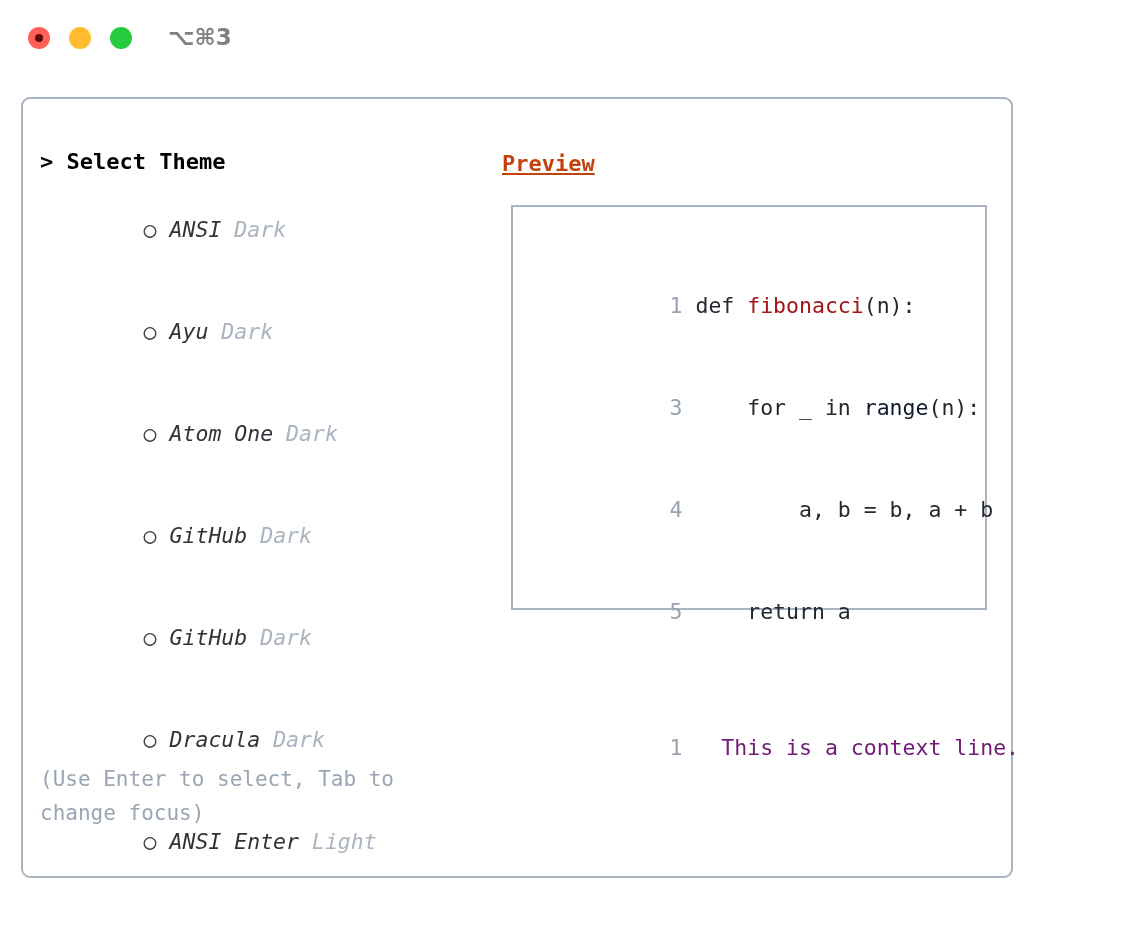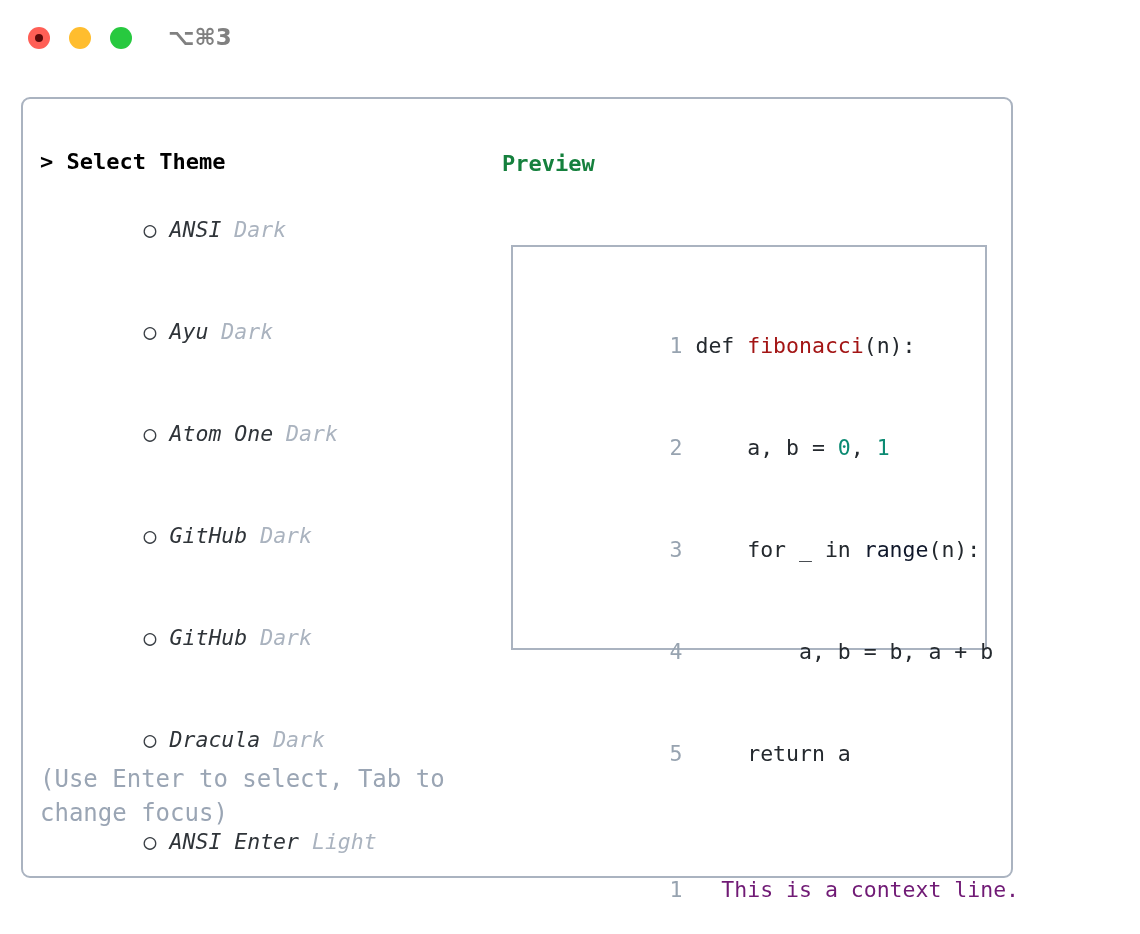--- a/index.html
+++ b/index.html
@@ -104,44 +104,44 @@
     width: 26px;
     color: #3a3f45;
   }
   .name { color: #2f3439; }
   .variant { color: #aab3bf; }
   #hint {
     position: absolute;
     left: 17px;
     top: 663px;
     width: 410px;
-    font-size: 24px;
+    font-size: 21px;
     line-height: 34px;
     color: #9aa5b4;
   }
 
   
   #preview-label {
     position: absolute;
     left: 479px;
     top: 52px;
     font-size: 22px;
     font-weight: bold;
-    color: #15803d;
+    color: #c2410c;
+    text-decoration: underline;
   }
   #preview-box {
     position: absolute;
     left: 488px;
     top: 106px;
     width: 476px;
     height: 405px;
     border: 2px solid #aab3c0;
     box-sizing: border-box;
     background: #ffffff;
-    margin-top: 40px;
   }
   #code {
     position: absolute;
     left: 14px;
     top: 48px;
     font-size: 21.5px;
     line-height: 34px;
   }
   .cline { white-space: pre; }
   .ln {
@@ -208,23 +208,20 @@
 
     <div id="preview-label">Preview</div>
 
     <div id="preview-box">
       <div id="code">
 
         <div class="cline">
           <span class="ln">1</span><span class="tok-plain">def </span><span class="tok-func">fibonacci</span><span class="tok-plain">(n):</span>
         </div>
 
-        <div class="cline">
-          <span class="ln">2</span><span class="tok-plain">    a, b = </span><span class="tok-num">0</span><span class="tok-plain">, </span><span class="tok-num">1</span>
-        </div>
 
         <div class="cline">
           <span class="ln">3</span><span class="tok-plain">    for _ in </span><span class="tok-kw">range</span><span class="tok-plain">(n):</span>
         </div>
 
         <div class="cline">
           <span class="ln">4</span><span class="tok-plain">        a, b = b, a + b</span>
         </div>
 
         <div class="cline">

